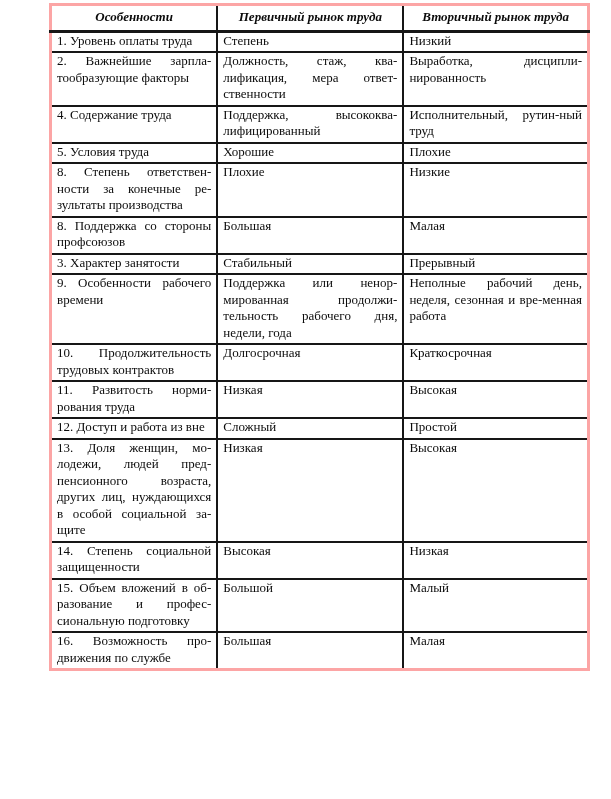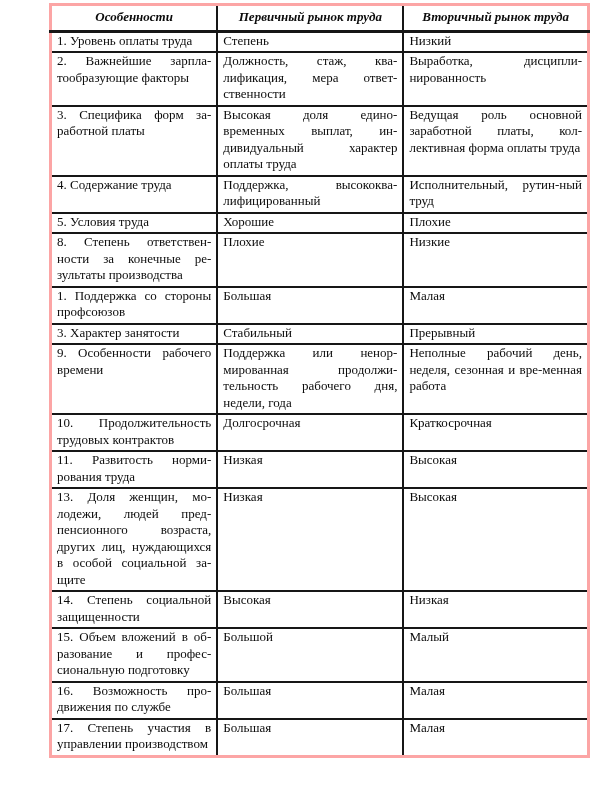--- a/index.html
+++ b/index.html
@@ -80,46 +80,41 @@
       <td class="last-line-left">Степень</td>
       <td class="last-line-left">Низкий</td>
     </tr>
 
     <tr>
       <td class="last-line-left">2. Важнейшие зарпла-тообразующие факторы</td>
       <td class="last-line-left">Должность, стаж, ква-лификация, мера ответ-ственности</td>
       <td class="last-line-left">Выработка, дисципли-нированность</td>
     </tr>
 
-    <tr>
-      <td class="last-line-left">3. Специфика форм за-работной платы</td>
-      <td class="last-line-left">Высокая доля едино-временных выплат, ин-дивидуальный характер оплаты труда</td>
-      <td class="last-line-left">Ведущая роль основной заработной платы, кол-лективная форма оплаты труда</td>
-    </tr>
 
     <tr>
       <td class="last-line-left">4. Содержание труда</td>
       <td class="last-line-left">Поддержка, высококва-лифицированный</td>
       <td class="last-line-left">Исполнительный, рутин-ный труд</td>
     </tr>
 
     <tr>
       <td class="last-line-left">5. Условия труда</td>
       <td class="last-line-left">Хорошие</td>
       <td class="last-line-left">Плохие</td>
     </tr>
 
     <tr>
       <td class="last-line-left">8. Степень ответствен-ности за конечные ре-зультаты производства</td>
       <td class="last-line-left">Плохие</td>
       <td class="last-line-left">Низкие</td>
     </tr>
 
     <tr>
-      <td class="last-line-left">1. Поддержка со стороны профсоюзов</td>
+      <td class="last-line-left">8. Поддержка со стороны профсоюзов</td>
       <td class="last-line-left">Большая</td>
       <td class="last-line-left">Малая</td>
     </tr>
 
     <tr>
       <td class="last-line-left">3. Характер занятости</td>
       <td class="last-line-left">Стабильный</td>
       <td class="last-line-left">Прерывный</td>
     </tr>
 
@@ -134,20 +129,25 @@
       <td class="last-line-left">Долгосрочная</td>
       <td class="last-line-left">Краткосрочная</td>
     </tr>
 
     <tr>
       <td class="last-line-left">11. Развитость норми-рования труда</td>
       <td class="last-line-left">Низкая</td>
       <td class="last-line-left">Высокая</td>
     </tr>
 
+    <tr>
+      <td class="last-line-left">12. Доступ и работа из вне</td>
+      <td class="last-line-left">Сложный</td>
+      <td class="last-line-left">Простой</td>
+    </tr>
 
     <tr>
       <td class="last-line-left">13. Доля женщин, мо-лодежи, людей пред-пенсионного возраста, других лиц, нуждающихся в особой социальной за-щите</td>
       <td class="last-line-left">Низкая</td>
       <td class="last-line-left">Высокая</td>
     </tr>
 
     <tr>
       <td class="last-line-left">14. Степень социальной защищенности</td>
       <td class="last-line-left">Высокая</td>
@@ -159,21 +159,16 @@
       <td class="last-line-left">Большой</td>
       <td class="last-line-left">Малый</td>
     </tr>
 
     <tr>
       <td class="last-line-left">16. Возможность про-движения по службе</td>
       <td class="last-line-left">Большая</td>
       <td class="last-line-left">Малая</td>
     </tr>
 
-    <tr>
-      <td class="last-line-left">17. Степень участия в управлении производством</td>
-      <td class="last-line-left">Большая</td>
-      <td class="last-line-left">Малая</td>
-    </tr>
   </tbody>
   </table>
 
 </div>
 
 </body></html>

